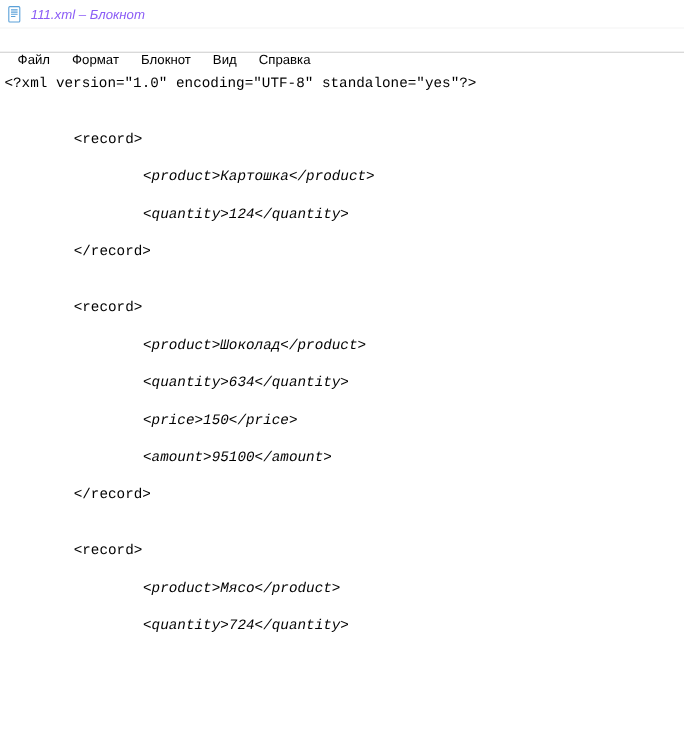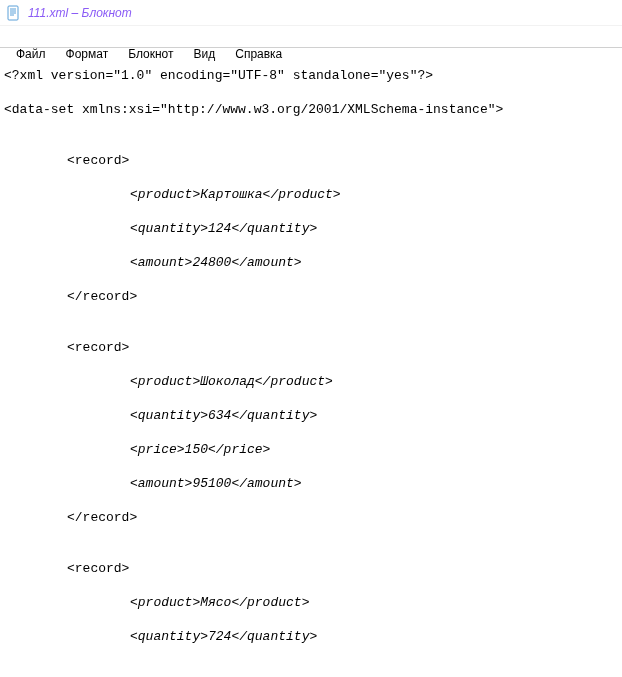--- a/index.html
+++ b/index.html
@@ -77,26 +77,24 @@
 <div class="menu-bar">
   <div class="menu-item">Файл</div>
   <div class="menu-item">Формат</div>
   <div class="menu-item">Блокнот</div>
   <div class="menu-item">Вид</div>
   <div class="menu-item">Справка</div>
 </div>
 
 <div class="editor">
 <div class="line">&lt;?xml version="1.0" encoding="UTF-8" standalone="yes"?&gt;</div>
-<div class="line">&lt;data-set xmlns:xsi="http://www.w3.org/2001/XMLSchema-instance"&gt;</div>
 
 <div class="line ind1">&lt;record&gt;</div>
 <div class="line ind2">&lt;product&gt;Картошка&lt;/product&gt;</div>
 <div class="line ind2">&lt;quantity&gt;124&lt;/quantity&gt;</div>
-<div class="line ind2">&lt;amount&gt;24800&lt;/amount&gt;</div>
 <div class="line ind1">&lt;/record&gt;</div>
 
 <div class="line ind1">&lt;record&gt;</div>
 <div class="line ind2">&lt;product&gt;Шоколад&lt;/product&gt;</div>
 <div class="line ind2">&lt;quantity&gt;634&lt;/quantity&gt;</div>
 <div class="line ind2">&lt;price&gt;150&lt;/price&gt;</div>
 <div class="line ind2">&lt;amount&gt;95100&lt;/amount&gt;</div>
 <div class="line ind1">&lt;/record&gt;</div>
 
 <div class="line ind1">&lt;record&gt;</div>

